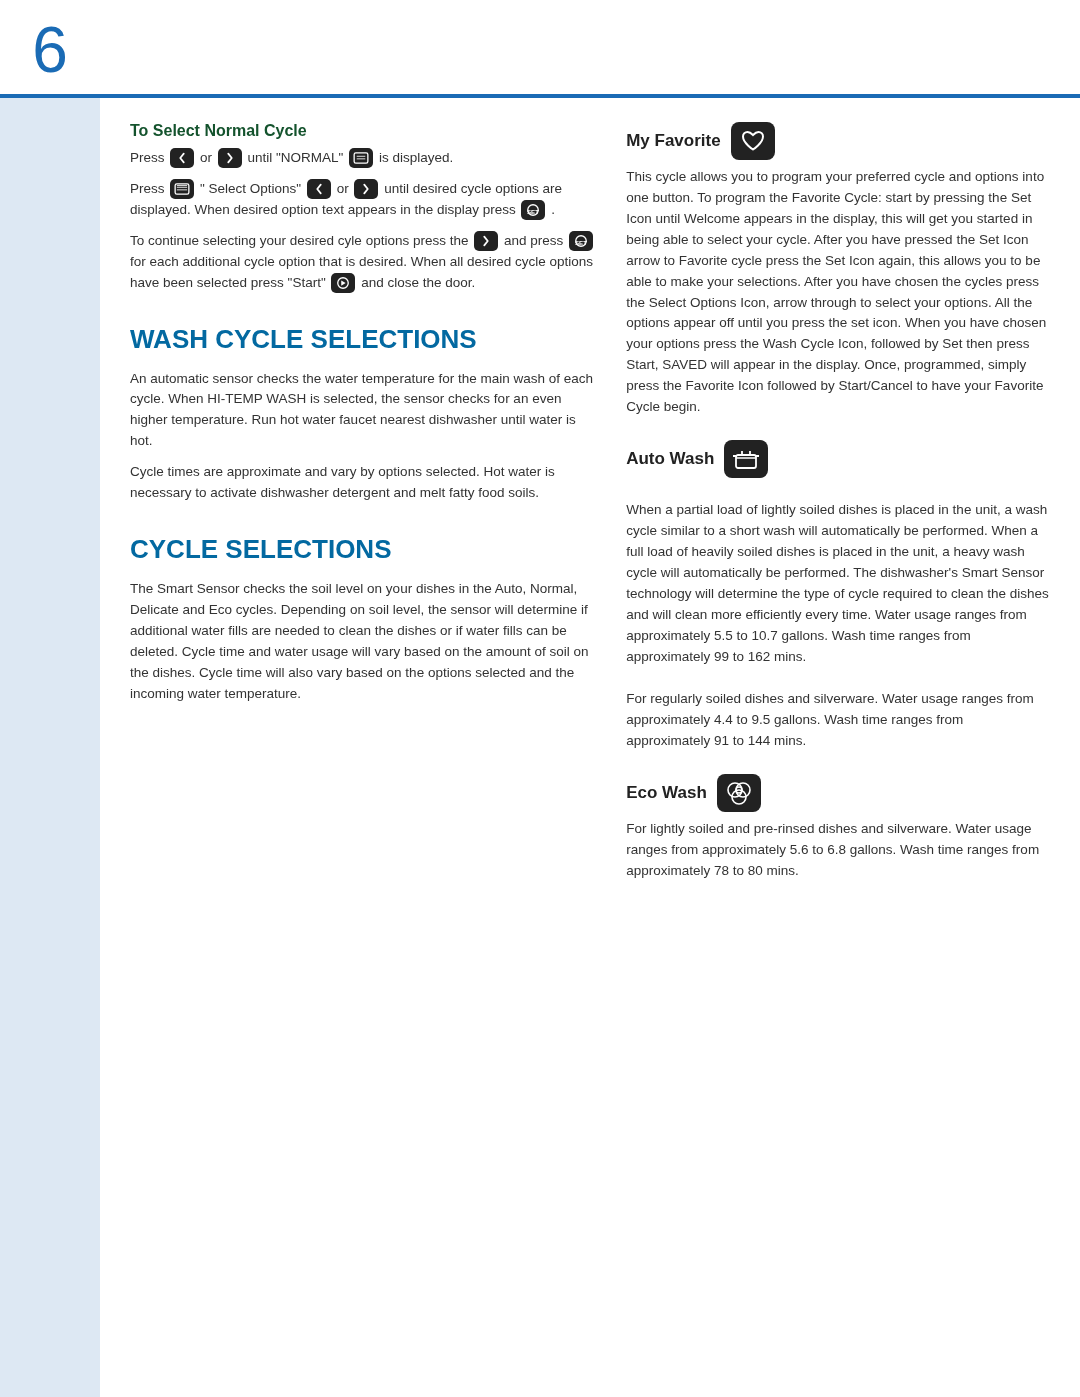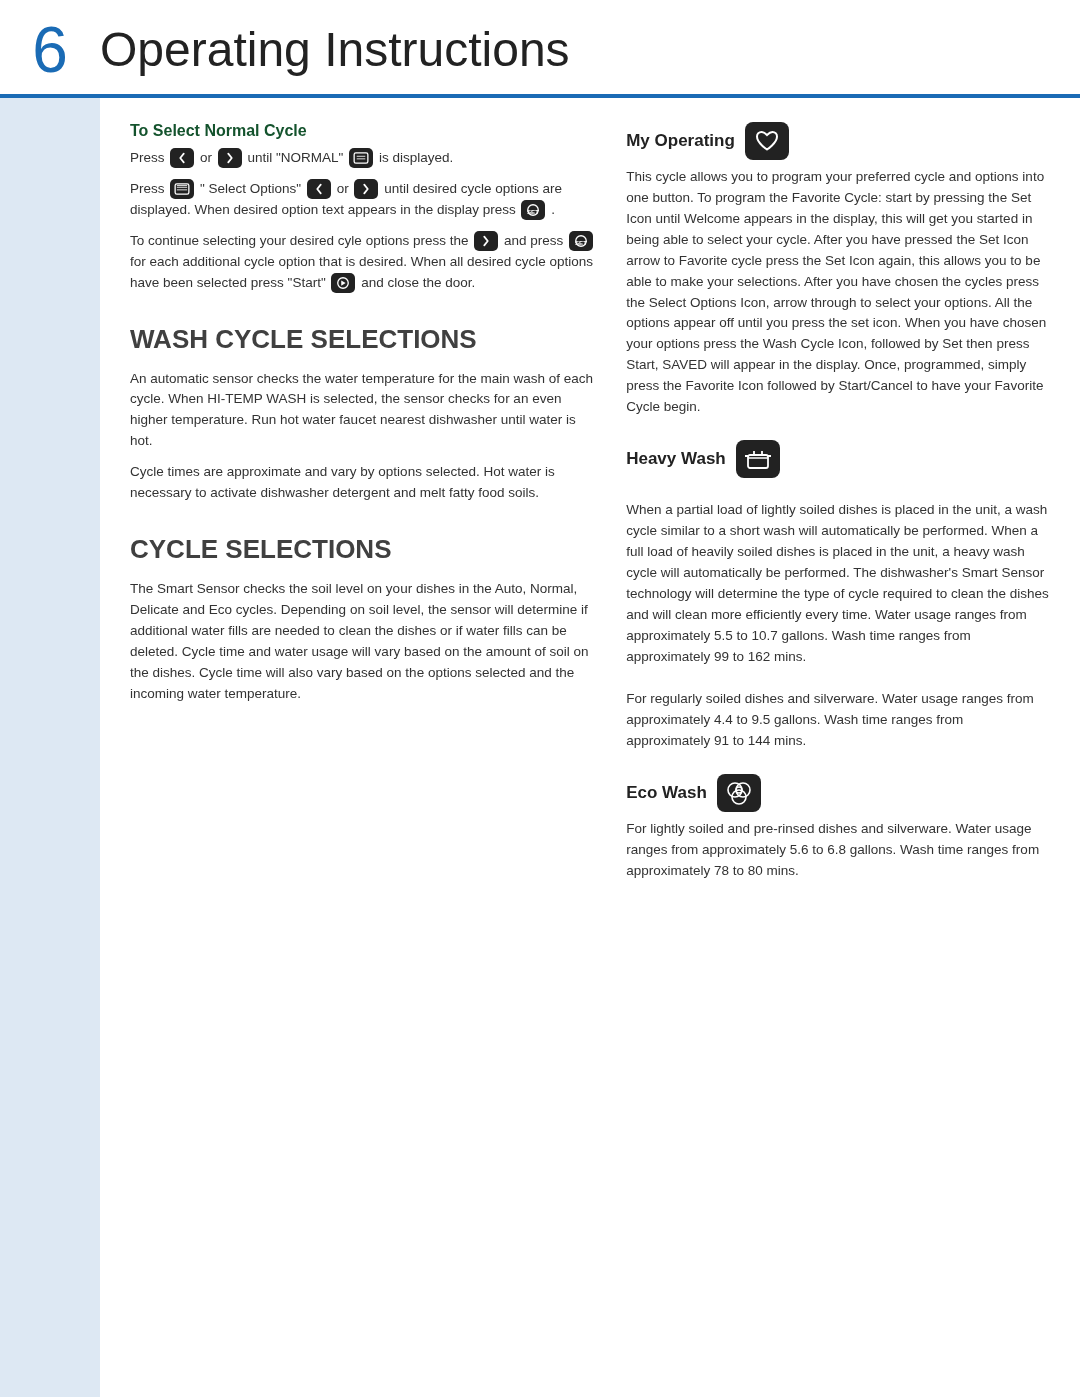--- a/index.html
+++ b/index.html
@@ -61,21 +61,21 @@
 
     .left-col {
       flex: 1.1;
     }
 
     .right-col {
       flex: 1;
     }
 
     .section-title {
-      color: #404040;
+      color: #0369a1;
       font-size: 26px;
       font-weight: 700;
       text-transform: uppercase;
       margin-bottom: 14px;
       margin-top: 30px;
     }
 
     .subsection-title {
       font-size: 16px;
       font-weight: 700;
@@ -136,21 +136,20 @@
 
     .normal-cycle-section {
       margin-bottom: 10px;
     }
   </style>
 </head>
 <body>
 
 <div class="page-header">
   <div class="chapter-number">6</div>
-  <div class="chapter-title">Operating Instructions</div>
 </div>
 
 <div class="page-content">
 
   <div class="left-sidebar-stripe"></div>
 
   <div class="main-content">
 
     <div class="left-col">
 
@@ -248,33 +247,33 @@
         <div class="section-title">CYCLE SELECTIONS</div>
         <p>The Smart Sensor checks the soil level on your dishes in the Auto, Normal, Delicate and Eco cycles. Depending on soil level, the sensor will determine if additional water fills are needed to clean the dishes or if water fills can be deleted. Cycle time and water usage will vary based on the amount of soil on the dishes. Cycle time will also vary based on the options selected and the incoming water temperature.</p>
       </div>
 
     </div>
 
     <div class="right-col">
 
       <div class="right-item">
         <div class="right-item-header">
-          <div class="right-item-title">My Operating</div>
+          <div class="right-item-title">My Favorite</div>
           <div class="icon-box">
             <svg width="24" height="22" viewBox="0 0 24 22" fill="none">
               <path d="M12 19.5C12 19.5 2 13 2 6.5C2 4 4 2 6.5 2C8.5 2 10 3 12 5C14 3 15.5 2 17.5 2C20 2 22 4 22 6.5C22 13 12 19.5 12 19.5Z" stroke="white" stroke-width="2" fill="none"></path>
             </svg>
           </div>
         </div>
         <p>This cycle allows you to program your preferred cycle and options into one button.  To program the Favorite Cycle:  start by pressing the Set Icon until Welcome appears in the display, this will get you started in being able to select your cycle. After you have pressed the Set Icon arrow to Favorite cycle press the Set Icon again, this allows you to be able to make your selections.  After you have chosen the cycles press the Select Options Icon, arrow through to select your options.  All the options appear off until you press the set icon. When you have chosen your options press the Wash Cycle Icon, followed by Set then press Start, SAVED will appear in the display.   Once, programmed, simply press the Favorite Icon followed by Start/Cancel to have your Favorite Cycle begin.</p>
       </div>
 
       <div class="right-item">
         <div class="right-item-header">
-          <div class="right-item-title">Heavy Wash</div>
+          <div class="right-item-title">Auto Wash</div>
           <div class="icon-box">
             <svg width="28" height="24" viewBox="0 0 28 24" fill="none">
               <rect x="4" y="8" width="20" height="13" rx="2" stroke="white" stroke-width="1.8" fill="none"></rect>
               <line x1="4" y1="11" x2="24" y2="11" stroke="white" stroke-width="1.5"></line>
               <line x1="10" y1="8" x2="10" y2="4" stroke="white" stroke-width="1.8"></line>
               <line x1="18" y1="8" x2="18" y2="4" stroke="white" stroke-width="1.8"></line>
               <line x1="1" y1="9" x2="4" y2="9" stroke="white" stroke-width="2"></line>
               <line x1="24" y1="9" x2="27" y2="9" stroke="white" stroke-width="2"></line>
             </svg>
           </div>

